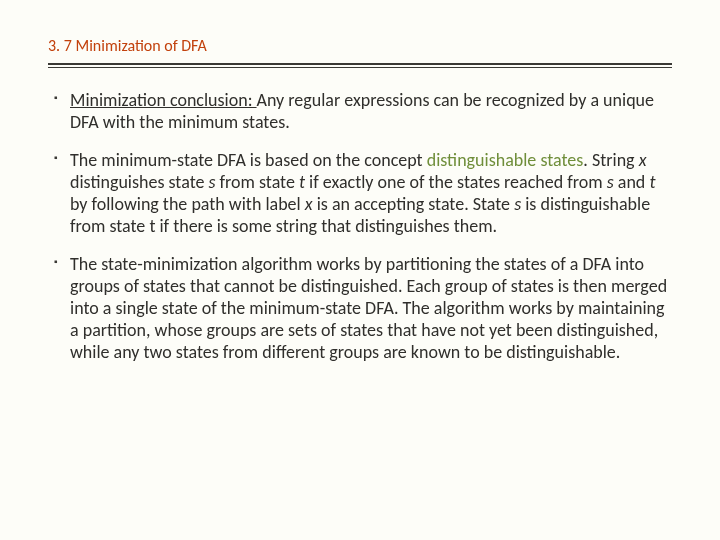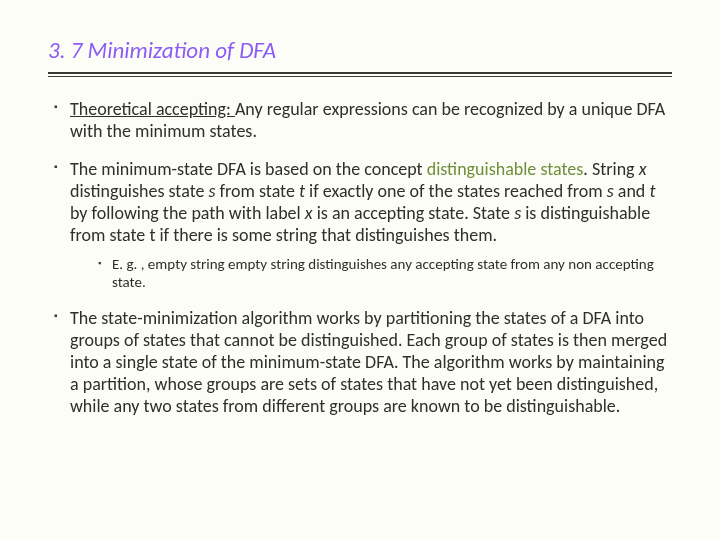--- a/index.html
+++ b/index.html
@@ -10,25 +10,24 @@
     background: #fdfdf8;
     font-family: "Segoe UI", "Gill Sans", "Gill Sans MT", Calibri, sans-serif;
     color: #302f2c;
     overflow: hidden;
   }
   .slide {
     box-sizing: border-box;
     padding: 36px 48px 20px 48px;
   }
   .title {
-    font-size: 23px;
+    font-size: 16px;
     font-weight: 400;
-    color: #8b5cf6;
+    color: #c2410c;
     padding-bottom: 6px;
-    font-style: italic;
   }
   .hr-wrap {
     margin-top: 2px;
     margin-bottom: 22px;
   }
   .hr1 {
     border: none;
     border-top: 2px solid #3a3935;
     margin: 0;
   }
@@ -88,27 +87,24 @@
 
   <div class="title">3. 7 Minimization of DFA</div>
   <div class="hr-wrap">
     <hr class="hr1">
     <hr class="hr2">
   </div>
 
   <ul class="top">
 
     <li>
-      <span class="ul-text">Theoretical accepting: </span><span>Any regular expressions can be recognized by a unique DFA with the minimum states.</span>
+      <span class="ul-text">Minimization conclusion: </span><span>Any regular expressions can be recognized by a unique DFA with the minimum states.</span>
     </li>
 
     <li>
       <span>The minimum-state DFA is based on the concept </span><span class="green">distinguishable states</span><span>.  String </span><span class="ital">x</span><span> distinguishes state </span><span class="ital">s</span><span> from state </span><span class="ital">t</span><span> if exactly one of the states reached from </span><span class="ital">s</span><span> and </span><span class="ital">t</span><span> by following the path with label </span><span class="ital">x</span><span> is an accepting state. State </span><span class="ital">s</span><span> is distinguishable from state t if there is some string that distinguishes them.</span>
-      <ul class="sub">
-        <li>E. g. , empty string empty string distinguishes any accepting state from any non accepting state.</li>
-      </ul>
     </li>
 
     <li>The state-minimization algorithm works by partitioning the states of a DFA into groups of states that cannot be distinguished. Each group of states is then merged into a single state of the minimum-state DFA. The algorithm works by maintaining a partition, whose groups are sets of states that have not yet been distinguished, while any two states from different groups are known to be distinguishable.</li>
 
   </ul>
 
 </div>
 
 </body></html>

